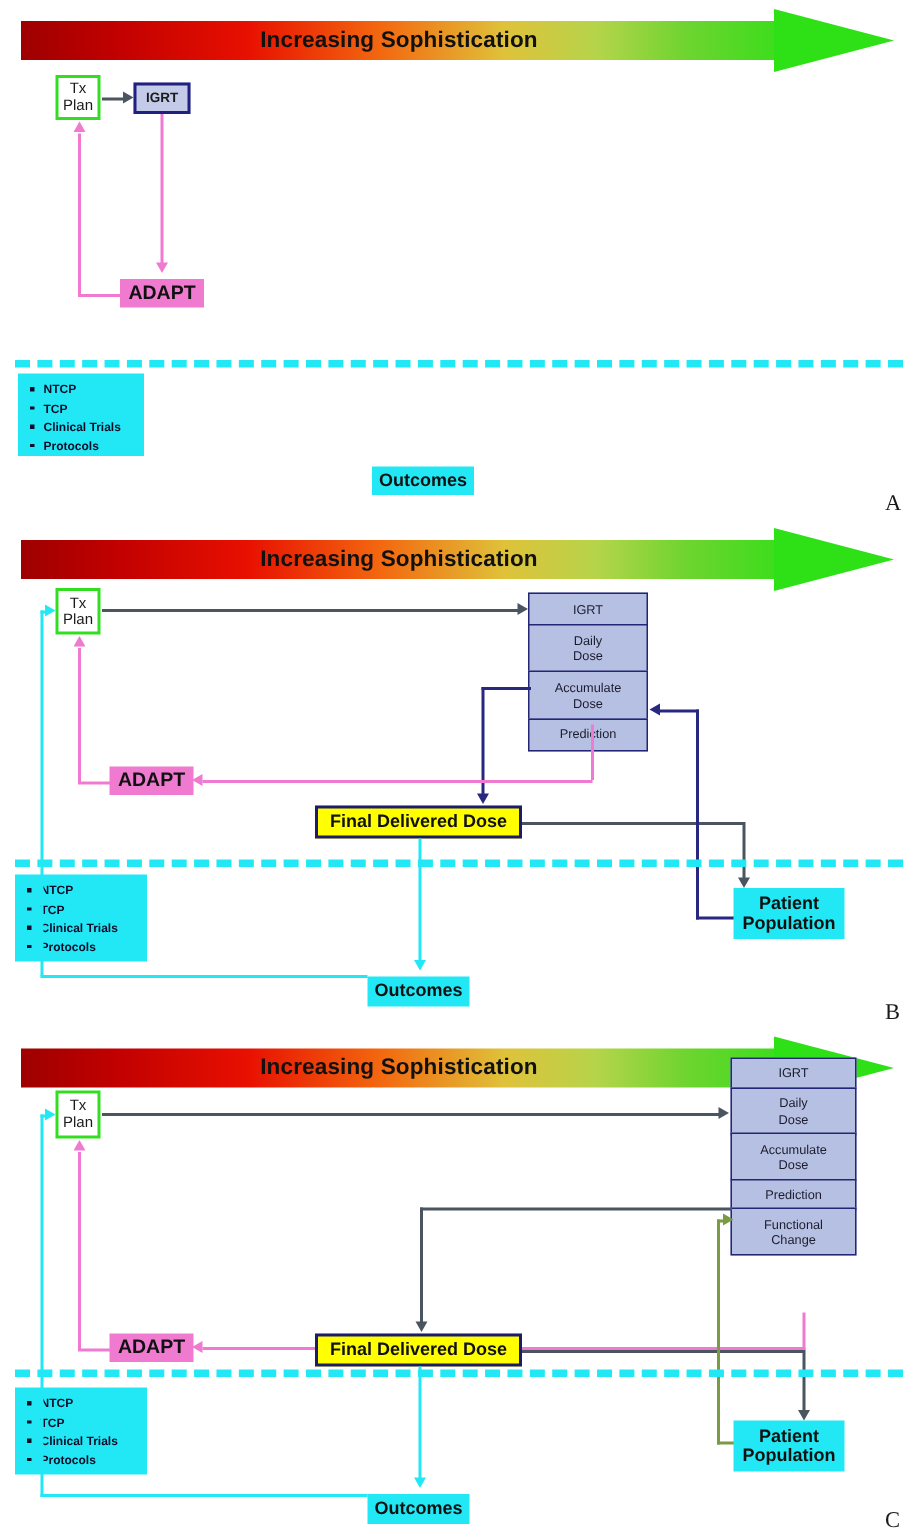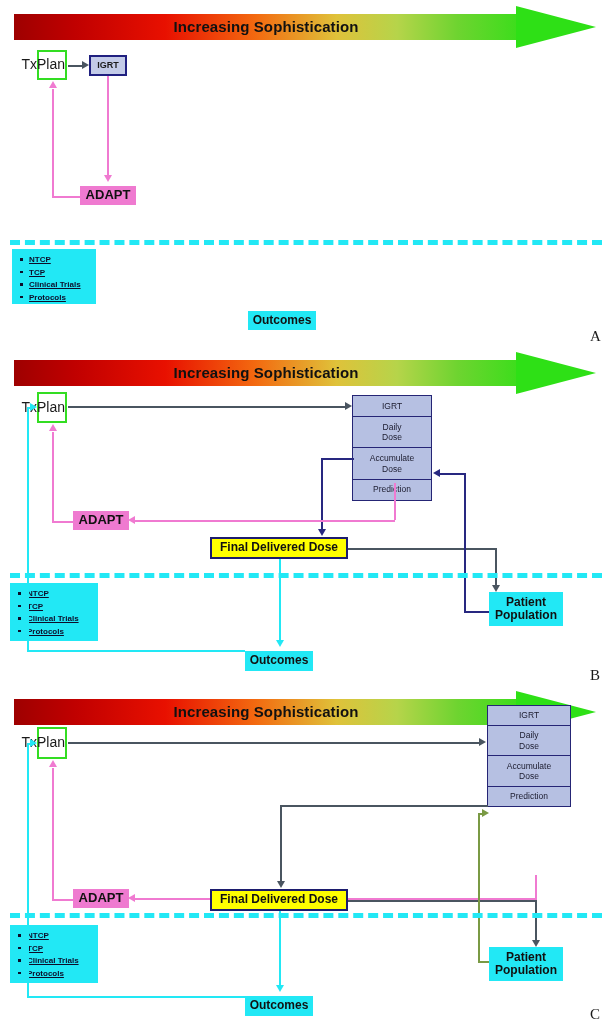--- a/index.html
+++ b/index.html
@@ -34,21 +34,21 @@
     font-size:15px;font-weight:bold;color:#111111;letter-spacing:.1px;
     white-space:nowrap;
   }
 
   
   .box{position:absolute;box-sizing:border-box;display:flex;align-items:center;
        justify-content:center;text-align:center;line-height:1.1;}
 
   .box-txplan{
     background:#ffffff;border:2px solid #33dd22;
-    font-size:14px;color:#1b1b1b;flex-direction:row;justify-content:flex-end;
+    font-size:10px;color:#1b1b1b;flex-direction:column;
   }
   .box-igrt-single{
     background:#c3cbe8;border:2px solid #202080;
     font-size:9px;color:#1b1b1b;font-weight:bold;
   }
   .box-adapt{
     background:#ef7ad0;border:0;
     font-size:13px;font-weight:bold;color:#111111;
   }
   .box-final{
@@ -57,21 +57,21 @@
   }
   .box-cyan{
     background:#22e8f5;border:0;
     font-size:12px;font-weight:bold;color:#111111;flex-direction:column;
   }
   .box-bullets{
     position:absolute;background:#22e8f5;box-sizing:border-box;
     padding:6px 4px 5px 6px;font-size:8px;font-weight:bold;color:#0d0d2a;
   }
   .box-bullets ul{margin:0;padding:0;list-style:none;}
-  .box-bullets li{margin:0 0 3.5px 0;padding-left:11px;position:relative;white-space:nowrap;text-decoration:underline;}
+  .box-bullets li{margin:0 0 3.5px 0;padding-left:11px;position:relative;white-space:nowrap;}
   .box-bullets li:before{content:"";position:absolute;left:2px;top:3px;
       width:2.5px;height:2.5px;background:#0d0d2a;}
 
   
   .stack{position:absolute;box-sizing:border-box;}
   .stack-cell{
     box-sizing:border-box;background:#b6c0e2;border:1.5px solid #252575;
     display:flex;align-items:center;justify-content:center;text-align:center;
     font-size:8.5px;color:#1b1b2e;line-height:1.18;margin-top:-1.5px;
   }
@@ -271,20 +271,24 @@
       <span>Daily</span>
       <span>Dose</span>
     </div>
     <div class="stack-cell" style="height:32px;flex-direction:column;">
       <span>Accumulate</span>
       <span>Dose</span>
     </div>
     <div class="stack-cell" style="height:21px;">
       <span>Prediction</span>
     </div>
+    <div class="stack-cell" style="height:32px;flex-direction:column;">
+      <span>Functional</span>
+      <span>Change</span>
+    </div>
   </div>
 
   <div class="ln h c-gray" style="left:280px;top:120px;width:208px;"></div>
   <div class="ln v c-gray" style="left:280px;top:120px;height:78px;"></div>
   <div class="tip tip-d c-gray" style="left:276.5px;top:196px;"></div>
 
   <div class="ln v c-pink" style="left:535px;top:190px;height:25px;"></div>
   <div class="ln h c-pink" style="left:135px;top:213px;width:402px;"></div>
   <div class="tip tip-l c-pink" style="left:128px;top:209px;"></div>
 

